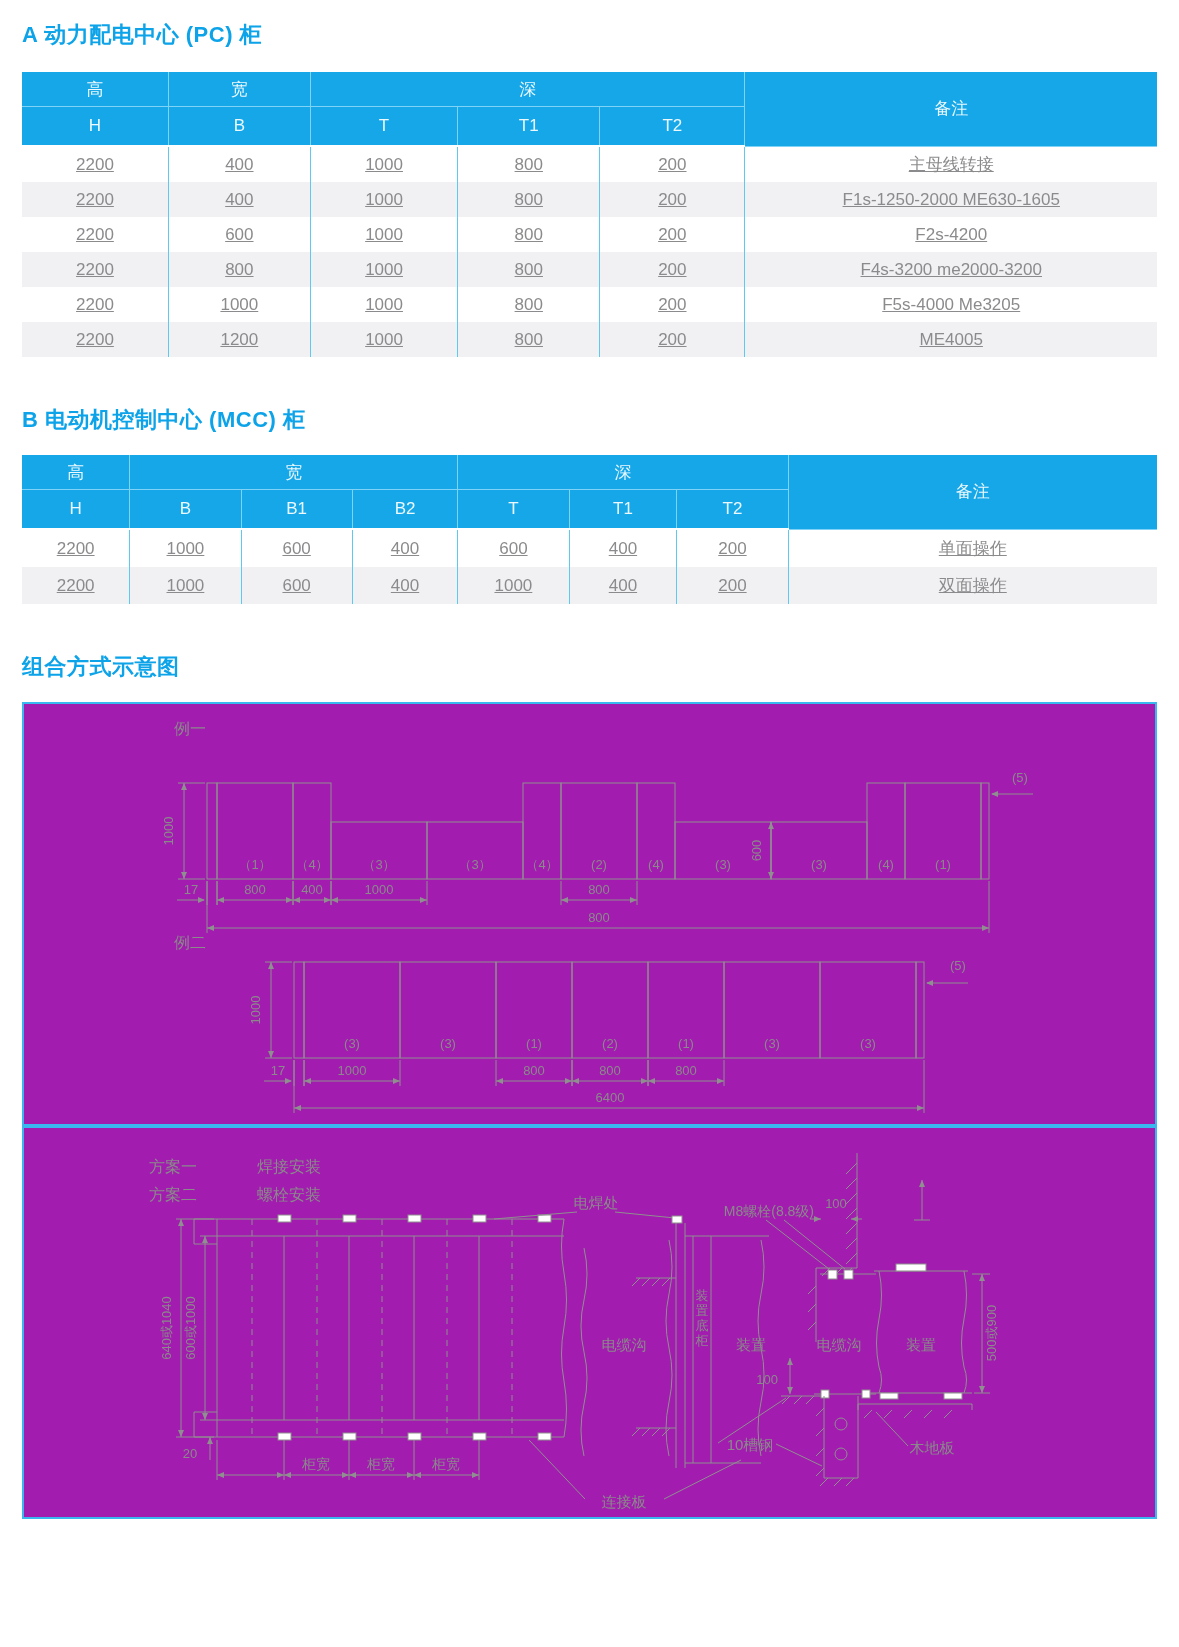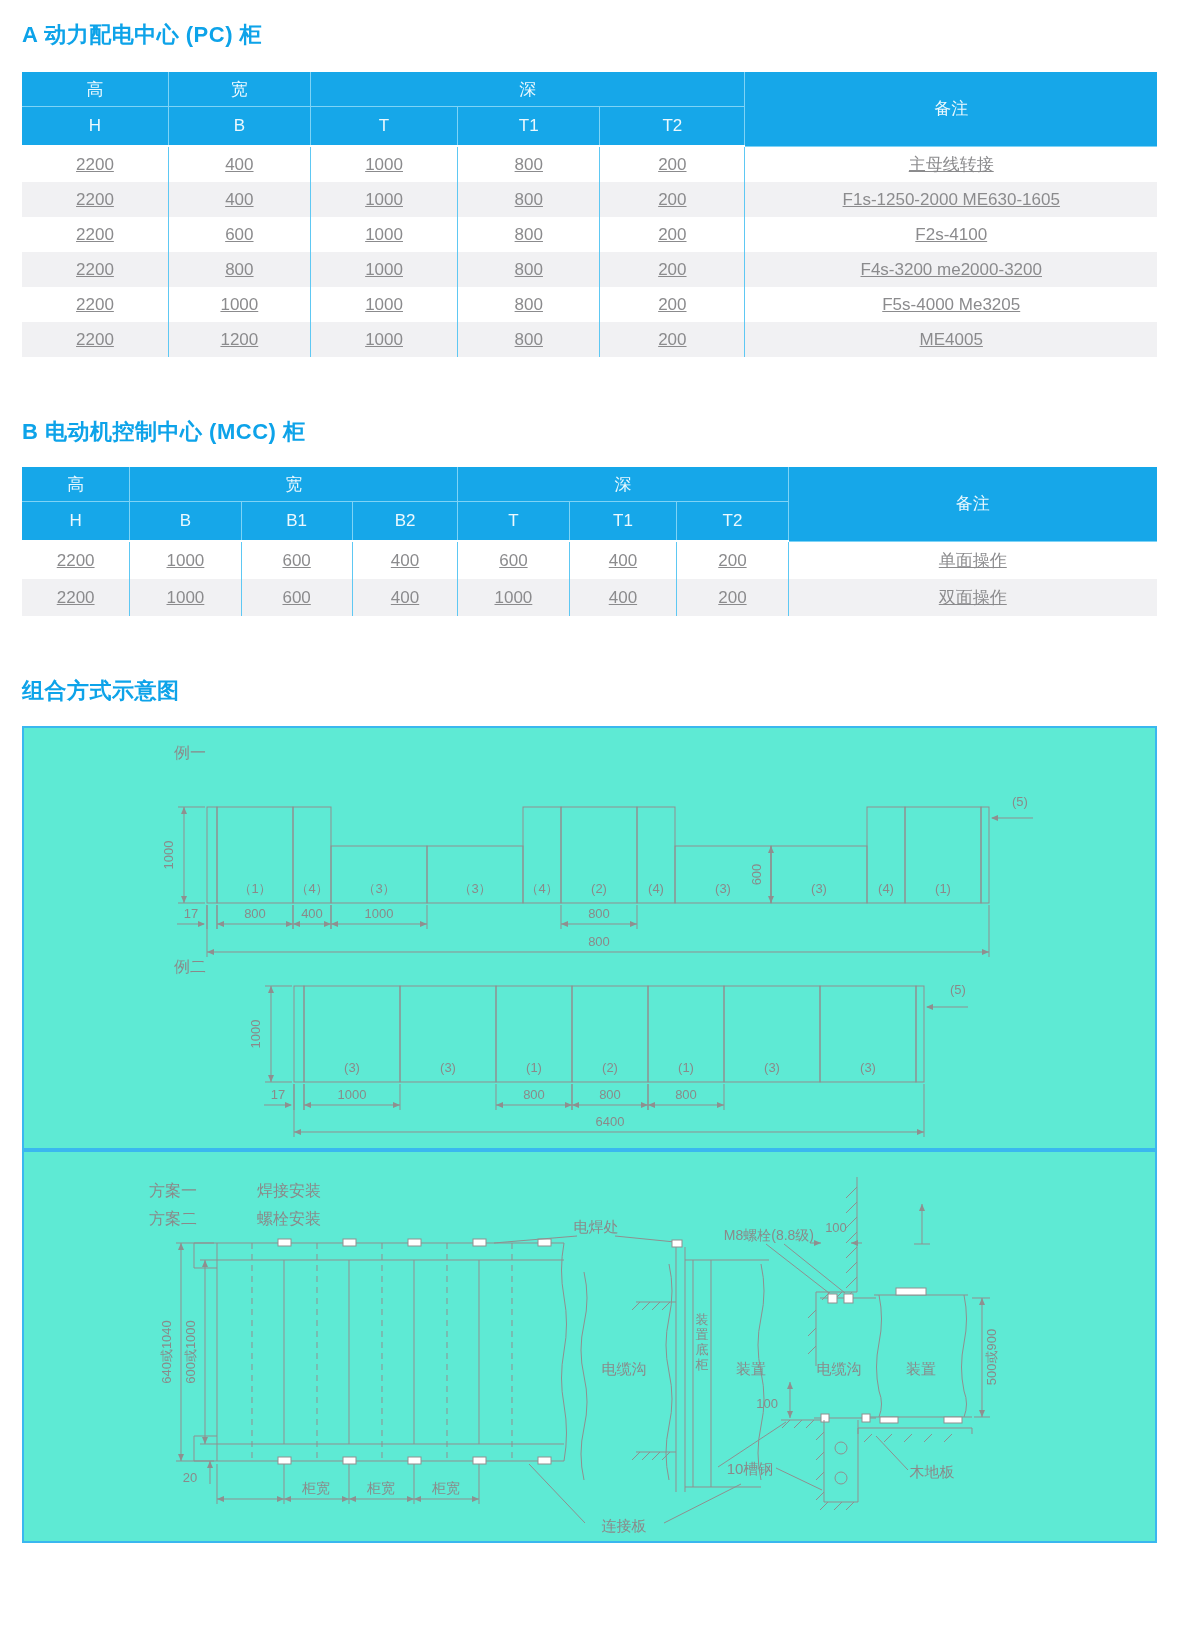--- a/index.html
+++ b/index.html
@@ -1,32 +1,32 @@
 <!DOCTYPE html>
 <html><head>
 <meta charset="utf-8">
 <style>
   html,body { margin:0; padding:0; background:#fff; }
   body { font-family:"Liberation Sans","DejaVu Sans",sans-serif; }
   .page { width:1179px; height:1647px; box-sizing:border-box; padding:12px 22px; background:#fff; overflow:hidden; }
 
   h2.sec-title { color:#0da3e9; font-size:22px; font-weight:bold; margin:8px 0 22px 0; letter-spacing:.5px; }
-  h2.sec-title.gap-lg { margin-top:60px; margin-bottom:20px; }
+  h2.sec-title.gap-lg { margin-top:48px; margin-bottom:20px; }
 
   table.data-table { width:100%; border-collapse:collapse; table-layout:fixed; text-align:center; font-size:17px; }
   table.data-table thead th { background:#16a7e9; color:#ecf9fe; font-weight:normal; }
   table.data-table thead tr.grp th { height:32px; border-bottom:1px solid #7ed3f6; }
   table.data-table thead tr.sub th { height:36px; border-bottom:2px solid #ffffff; }
   table.data-table thead th + th { border-left:1px solid #7ed3f6; }
   table.data-table tbody td { height:33px; color:#8b8b8d;text-decoration:underline; }
   table.data-table tbody td + td { border-left:1px solid #5ec8f3; }
   table.data-table tbody tr:nth-child(even) { background:#f1f1f3; }
   #mcc-table tbody td { height:35px; }
 
-  .diagram-box { border:2px solid #3ab7ef; background:#5eead4; }
+  .diagram-box { border:2px solid #3ab7ef; background:#a21caf; }
   #combo-box { height:420px; }
   #install-box { height:389px;text-align:right; }
   svg { display:block; }
   svg text { fill:#8a8a8a; }
   .cad line, .cad path, .cad rect, .cad circle, .cad polyline { stroke:#8f8f8f; fill:none; stroke-width:1; }
   .cad rect.bolt { fill:#ffffff; }
 </style>
 </head>
 <body>
 
@@ -74,21 +74,21 @@
           <td>800</td>
           <td>200</td>
           <td>F1s-1250-2000 ME630-1605</td>
         </tr>
         <tr>
           <td>2200</td>
           <td>600</td>
           <td>1000</td>
           <td>800</td>
           <td>200</td>
-          <td>F2s-4100</td>
+          <td>F2s-4200</td>
         </tr>
         <tr>
           <td>2200</td>
           <td>800</td>
           <td>1000</td>
           <td>800</td>
           <td>200</td>
           <td>F4s-3200 me2000-3200</td>
         </tr>
         <tr>

